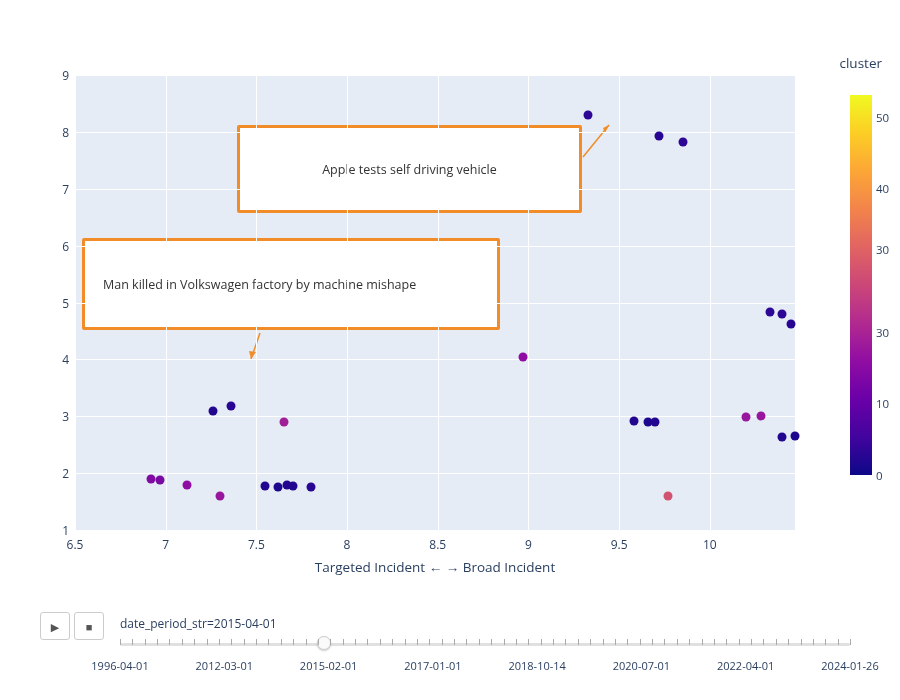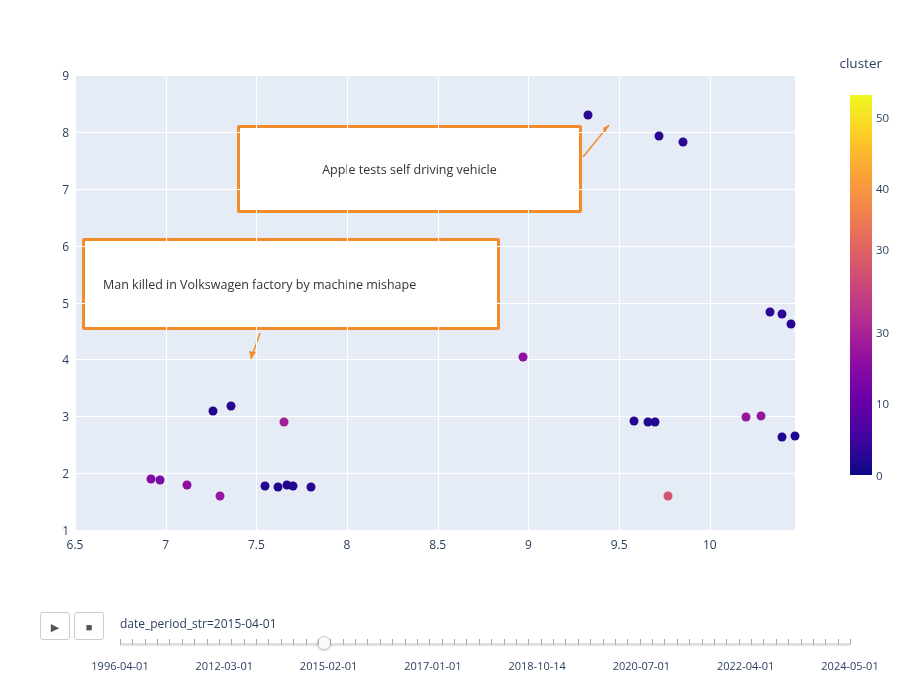--- a/index.html
+++ b/index.html
@@ -28,20 +28,21 @@
 .slider-handle { position: absolute; width: 14px; height: 14px; border-radius: 50%; background: #fafafa; border: 1px solid #ccc; box-shadow: 0 1px 2px rgba(0,0,0,0.2); top: 50%; transform: translate(-50%, -50%); cursor: grab; }
 .slider-date-labels { position: absolute; left: 0; right: 0; top: 100%; margin-top: 8px; }
 .slider-date { position: absolute; font-size: 11px; color: #2a3f5f; transform: translateX(-50%); white-space: nowrap; }
 </style>
 </head>
 <body>
 
 <div class="chart-container">
 
   <div class="plot-area" id="plot">
+    <div class="x-axis-label">Targeted Incident ← → Broad Incident</div>
 
     <div class="annotation" style="left:162px; top:50px; width:345px; height:88px; display:flex; align-items:center; justify-content:center;">
       <span>Apple tests self driving vehicle</span>
     </div>
     <svg style="position:absolute; left:500px; top:60px; width:40px; height:40px; overflow:visible;">
       <line x1="8" y1="22" x2="34" y2="-10" stroke="#f28c28" stroke-width="1.5"></line>
       <polygon points="34,-10 28,-7 30,-2" fill="#f28c28"></polygon>
     </svg>
 
     <div class="annotation" style="left:7px; top:163px; width:418px; height:92px; display:flex; align-items:center;">
@@ -201,16 +202,16 @@
         <div class="slider-tick" style="left: 100%;"></div>
       </div>
     <div class="slider-date-labels" id="slider-dates">
         <div class="slider-date" style="left: 0%; text-align: right;">1996-04-01</div>
         <div class="slider-date" style="left: 14.2857%;">2012-03-01</div>
         <div class="slider-date" style="left: 28.5714%;">2015-02-01</div>
         <div class="slider-date" style="left: 42.8571%;">2017-01-01</div>
         <div class="slider-date" style="left: 57.1429%;">2018-10-14</div>
         <div class="slider-date" style="left: 71.4286%;">2020-07-01</div>
         <div class="slider-date" style="left: 85.7143%;">2022-04-01</div>
-        <div class="slider-date" style="left: 100%;">2024-05-01</div>
+        <div class="slider-date" style="left: 100%;">2024-01-26</div>
       </div>
   </div>
 </div>
 
 </body></html>

